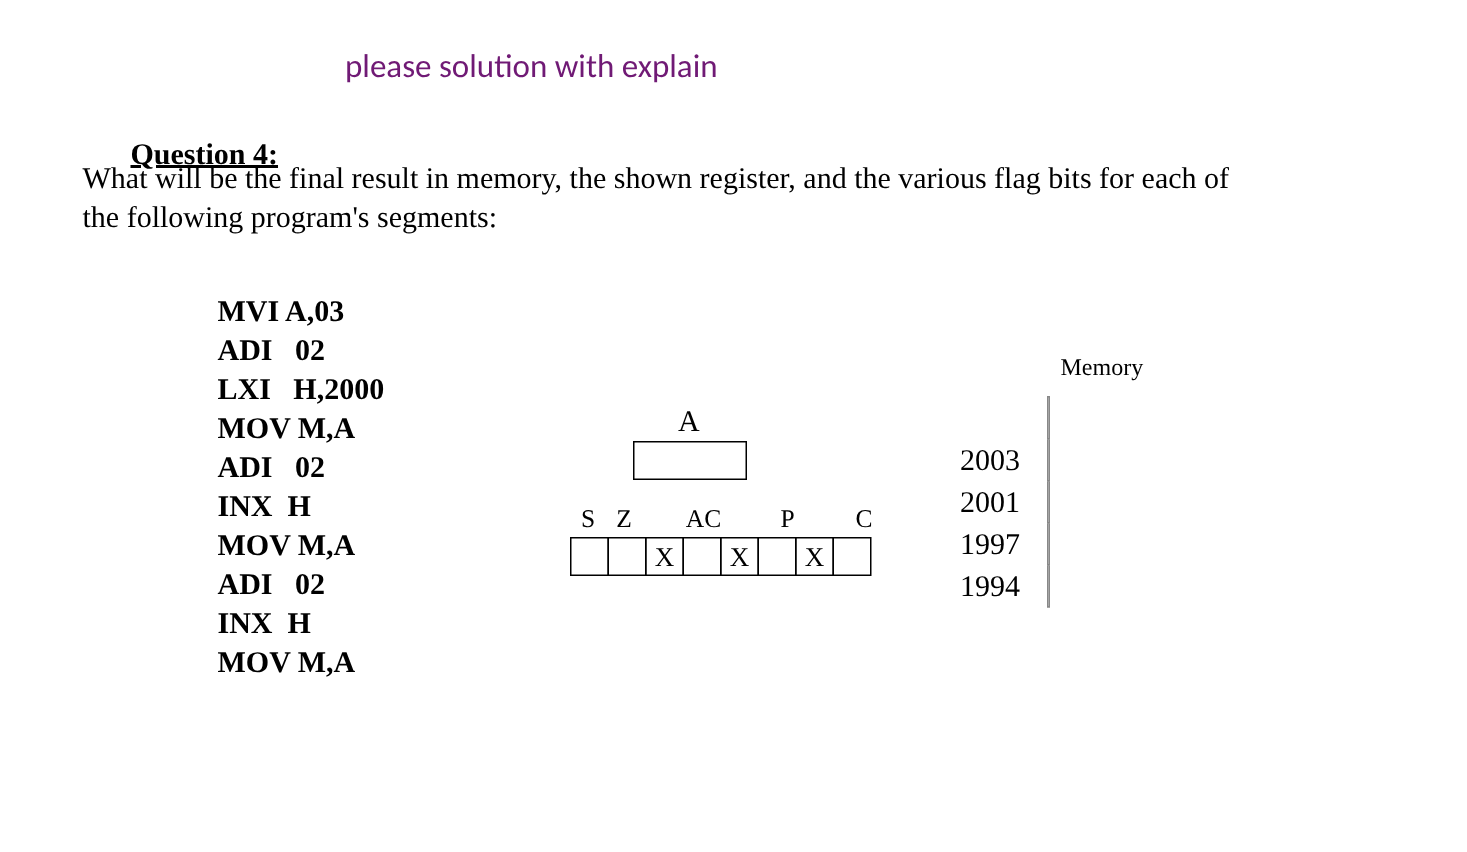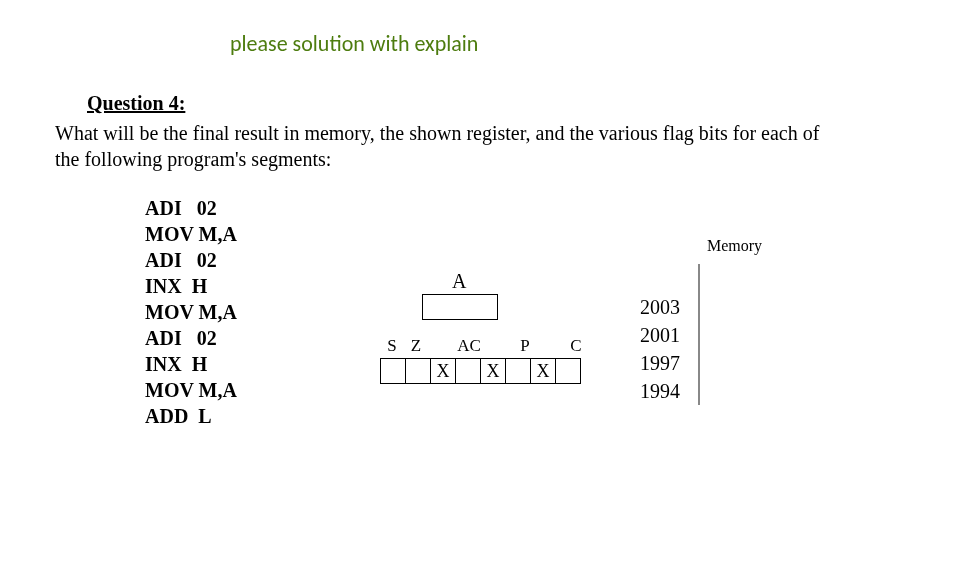--- a/index.html
+++ b/index.html
@@ -9,34 +9,34 @@
       font-family: 'Times New Roman', Times, serif;
       font-size: 20px;
       color: #000;
       background: #fff;
       position: relative;
     }
     .note {
       position: absolute;
       top: 30px;
       left: 230px;
-      color: #4d7c0f;
+      color: #701a75;
       font-family: 'Calibri', Arial, sans-serif;
       font-size: 22px;
     }
     .question-header {
       position: absolute;
       top: 92px;
       left: 87px;
       font-weight: bold;
       text-decoration: underline;
     }
     .question-text {
       position: absolute;
-      top: 120px;
+      top: 106px;
       left: 55px;
       width: 780px;
       line-height: 1.3;
     }
     .program {
       position: absolute;
       top: 195px;
       left: 145px;
       font-weight: bold;
       font-size: 20px;
@@ -139,29 +139,30 @@
 </head>
 <body>
 
 <div class="note">please solution with explain</div>
 
 <div class="question-header">Question 4:</div>
 
 <div class="question-text">What will be the final result in memory, the shown register, and the various flag bits for each of the following program's segments:</div>
 
 <div class="program">
+  <div class="program-line">MVI A,03</div>
   <div class="program-line">ADI   02</div>
+  <div class="program-line">LXI   H,2000</div>
   <div class="program-line">MOV M,A</div>
   <div class="program-line">ADI   02</div>
   <div class="program-line">INX  H</div>
   <div class="program-line">MOV M,A</div>
   <div class="program-line">ADI   02</div>
   <div class="program-line">INX  H</div>
   <div class="program-line">MOV M,A</div>
-  <div class="program-line">ADD  L</div>
 </div>
 
 <div class="register-area">
   <div class="a-label">A</div>
   <div class="a-box"></div>
 </div>
 
 <div class="flag-area">
   <div class="flag-labels">
     <span class="fl-s">S</span>

